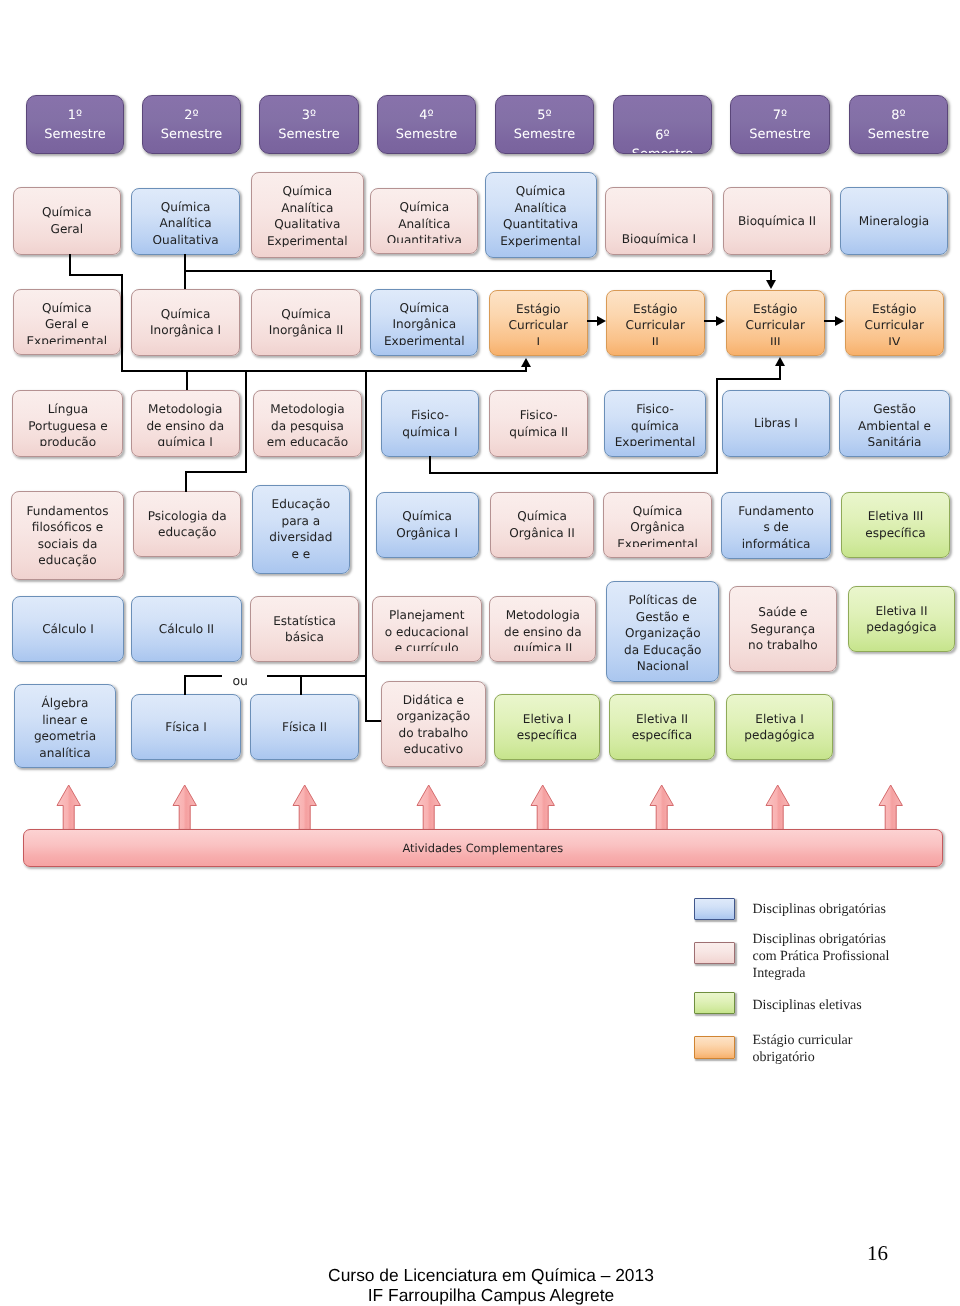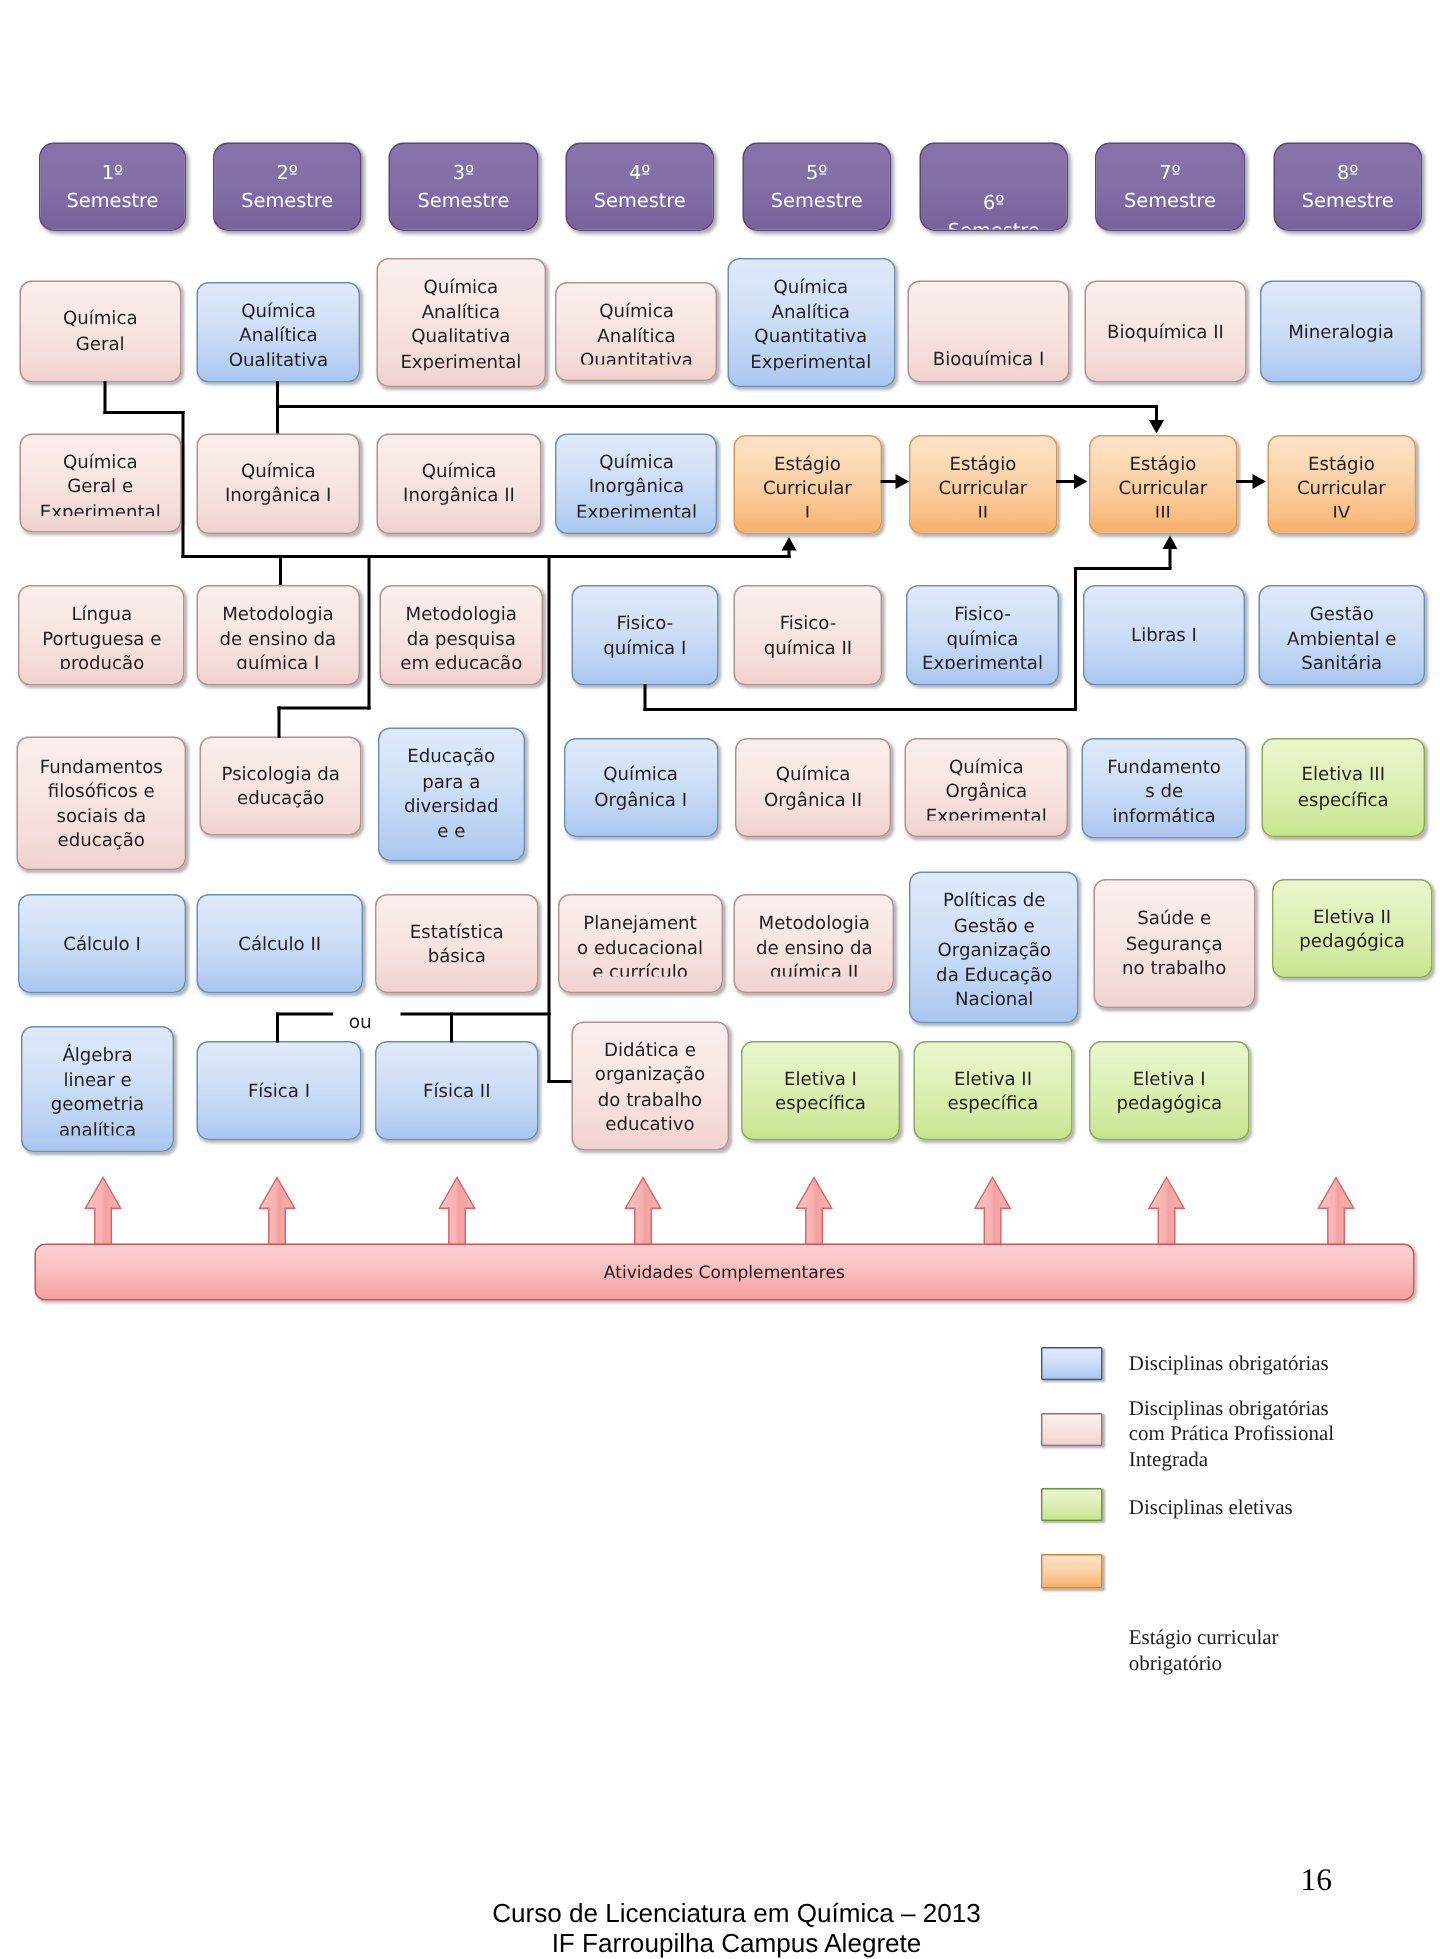--- a/index.html
+++ b/index.html
@@ -623,21 +623,21 @@
     <div class="lgtx" style="left:752.5px;top:930.8px;">
       <div class="ln-l">Disciplinas obrigatórias</div>
       <div class="ln-l">com Prática Profissional</div>
       <div class="ln-l">Integrada</div>
     </div>
 <div class="lgsw elect" style="left:694.3px;top:991.6px;width:40.7px;height:22.2px;"></div>
     <div class="lgtx" style="left:752.5px;top:997.0px;">
       <div class="ln-l">Disciplinas eletivas</div>
     </div>
 <div class="lgsw intern" style="left:694.3px;top:1035.6px;width:40.7px;height:23.4px;"></div>
-    <div class="lgtx" style="left:752.5px;top:1084px;">
+    <div class="lgtx" style="left:752.5px;top:1032.0px;">
       <div class="ln-l">Estágio curricular</div>
       <div class="ln-l">obrigatório</div>
     </div>
 <div id="ou" style="left:232.5px;top:672.5px;">ou</div>
 <div id="pagenum">16</div>
 <div class="foot" style="top:1265px;">Curso de Licenciatura em Química – 2013</div>
 <div class="foot" style="top:1285px;">IF Farroupilha Campus Alegrete</div>
 </div>
 
 </body></html>

